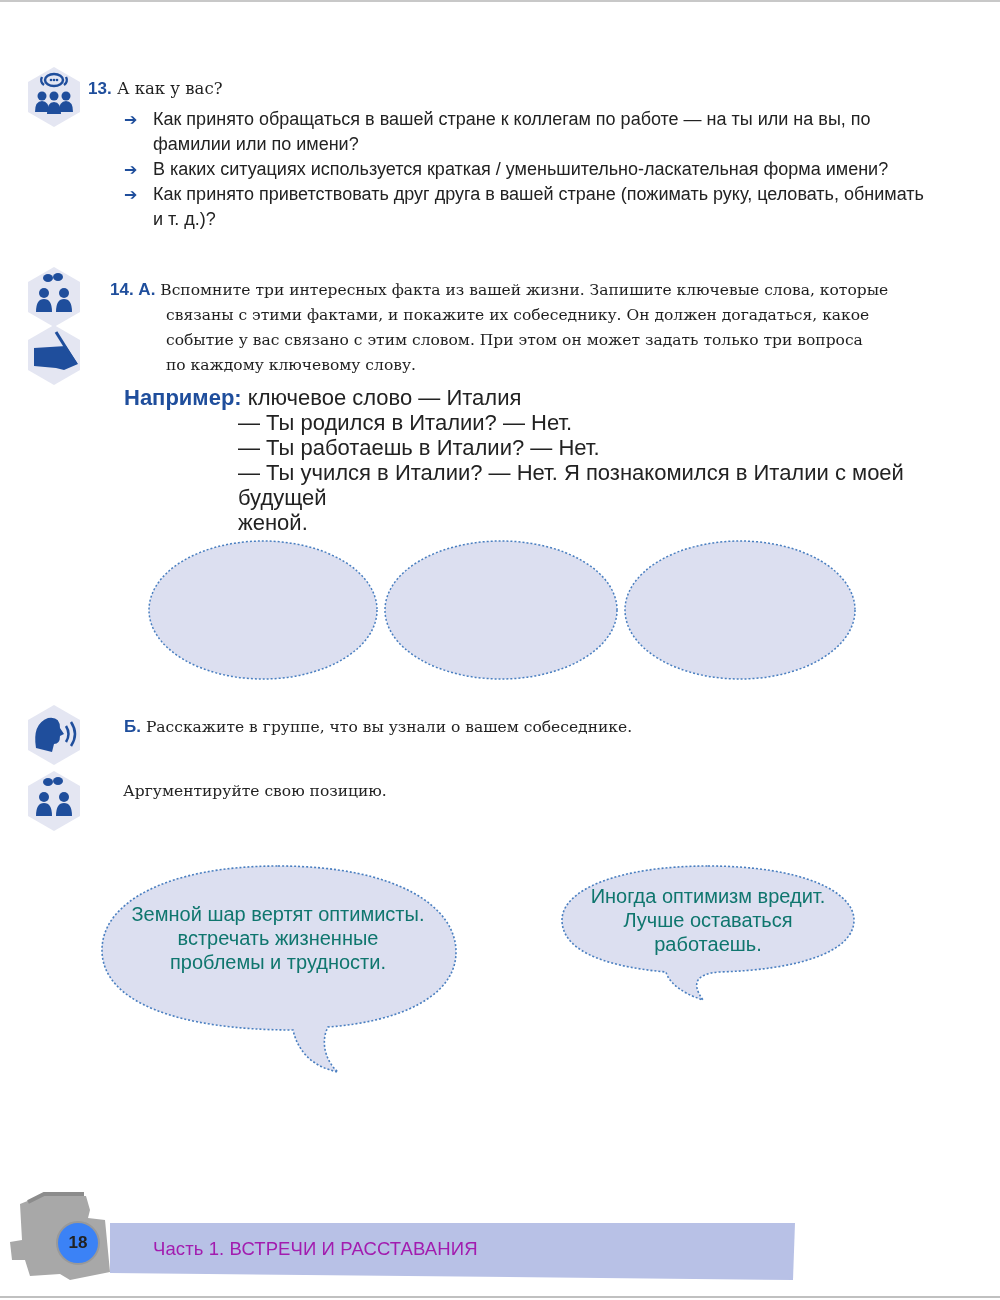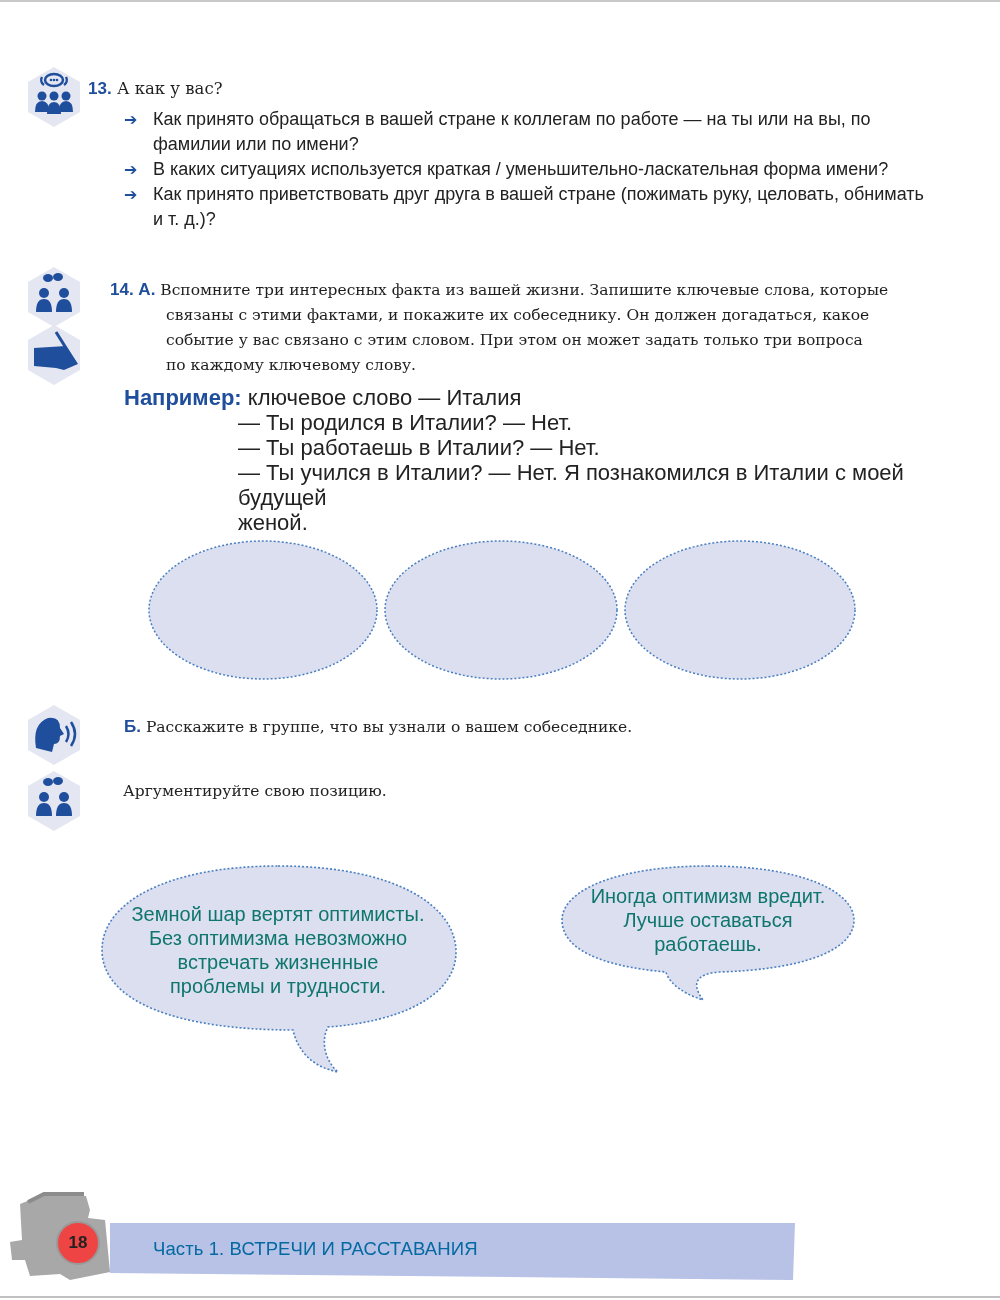--- a/index.html
+++ b/index.html
@@ -33,22 +33,22 @@
   .taskB .letter { font-family: "Liberation Sans", sans-serif; font-weight: bold; color: #1f4e9c; font-size: 17px; }
 
   .t15 { position: absolute; left: 88px; top: 779px; width: 840px; font-family: "DejaVu Serif", serif; font-size: 15.5px; line-height: 25px; }
   .t15 .indent { display: block; padding-left: 35px; }
 
   .bubble { position: absolute; }
   .bubble svg { position: absolute; left: 0; top: 0; }
   .bubble-text { position: absolute; text-align: center; font-size: 20px; line-height: 24px; color: #0f766e; }
 
   .footer-band { position: absolute; left: 0; top: 1190px; width: 800px; height: 100px; }
-  .footer-title { position: absolute; left: 153px; top: 1238px; font-size: 18.5px; color: #0369a1; letter-spacing: 0.1px; }
-  .page-num { position: absolute; left: 56px; top: 1221px; width: 44px; height: 44px; border-radius: 50%; background: #ef4444; border: 2px solid #999; display: flex; align-items: center; justify-content: center; font-weight: bold; font-size: 17px; color: #222; }
+  .footer-title { position: absolute; left: 153px; top: 1238px; font-size: 18.5px; color: #a21caf; letter-spacing: 0.1px; }
+  .page-num { position: absolute; left: 56px; top: 1221px; width: 44px; height: 44px; border-radius: 50%; background: #3b82f6; border: 2px solid #999; display: flex; align-items: center; justify-content: center; font-weight: bold; font-size: 17px; color: #222; }
 </style>
 </head>
 <body>
 
 <div class="top-rule"></div>
 
 <div class="hex" style="left:26px; top:66px;">
   <svg viewBox="0 0 56 62">
     <polygon points="28,1 54,16 54,46 28,61 2,46 2,16" fill="#e4e6f2"></polygon>
     <ellipse cx="28" cy="14" rx="9" ry="6" fill="none" stroke="#1f4e9c" stroke-width="2.5"></ellipse>
@@ -144,21 +144,20 @@
 <div class="t15">
   <span class="indent">Аргументируйте свою позицию.</span>
 </div>
 
 <div class="bubble" style="left:98px; top:862px; width:360px; height:215px;">
   <svg width="360" height="215" viewBox="0 0 360 215">
     <path d="M180 4 C300 4 358 45 358 90 C358 135 300 160 230 165 C222 180 228 200 240 210 C215 205 200 190 195 168 C80 168 4 140 4 88 C4 40 70 4 180 4 Z" fill="#dcdff0" stroke="#4a7fc0" stroke-width="1.6" stroke-dasharray="2 2"></path>
   </svg>
   <div class="bubble-text" style="left:20px; top:40px; width:320px;">
     <div>Земной шар вертят оптимисты.</div>
-    <div>Без оптимизма невозможно</div>
     <div>встречать жизненные</div>
     <div>проблемы и трудности.</div>
   </div>
 </div>
 
 <div class="bubble" style="left:558px; top:862px; width:300px; height:145px;">
   <svg width="300" height="145" viewBox="0 0 300 145">
     <path d="M150 4 C245 4 296 30 296 58 C296 90 240 108 160 110 C140 112 132 120 145 138 C120 130 110 118 108 110 C40 104 4 86 4 58 C4 28 60 4 150 4 Z" fill="#dcdff0" stroke="#4a7fc0" stroke-width="1.6" stroke-dasharray="2 2"></path>
   </svg>
   <div class="bubble-text" style="left:10px; top:22px; width:280px;">

